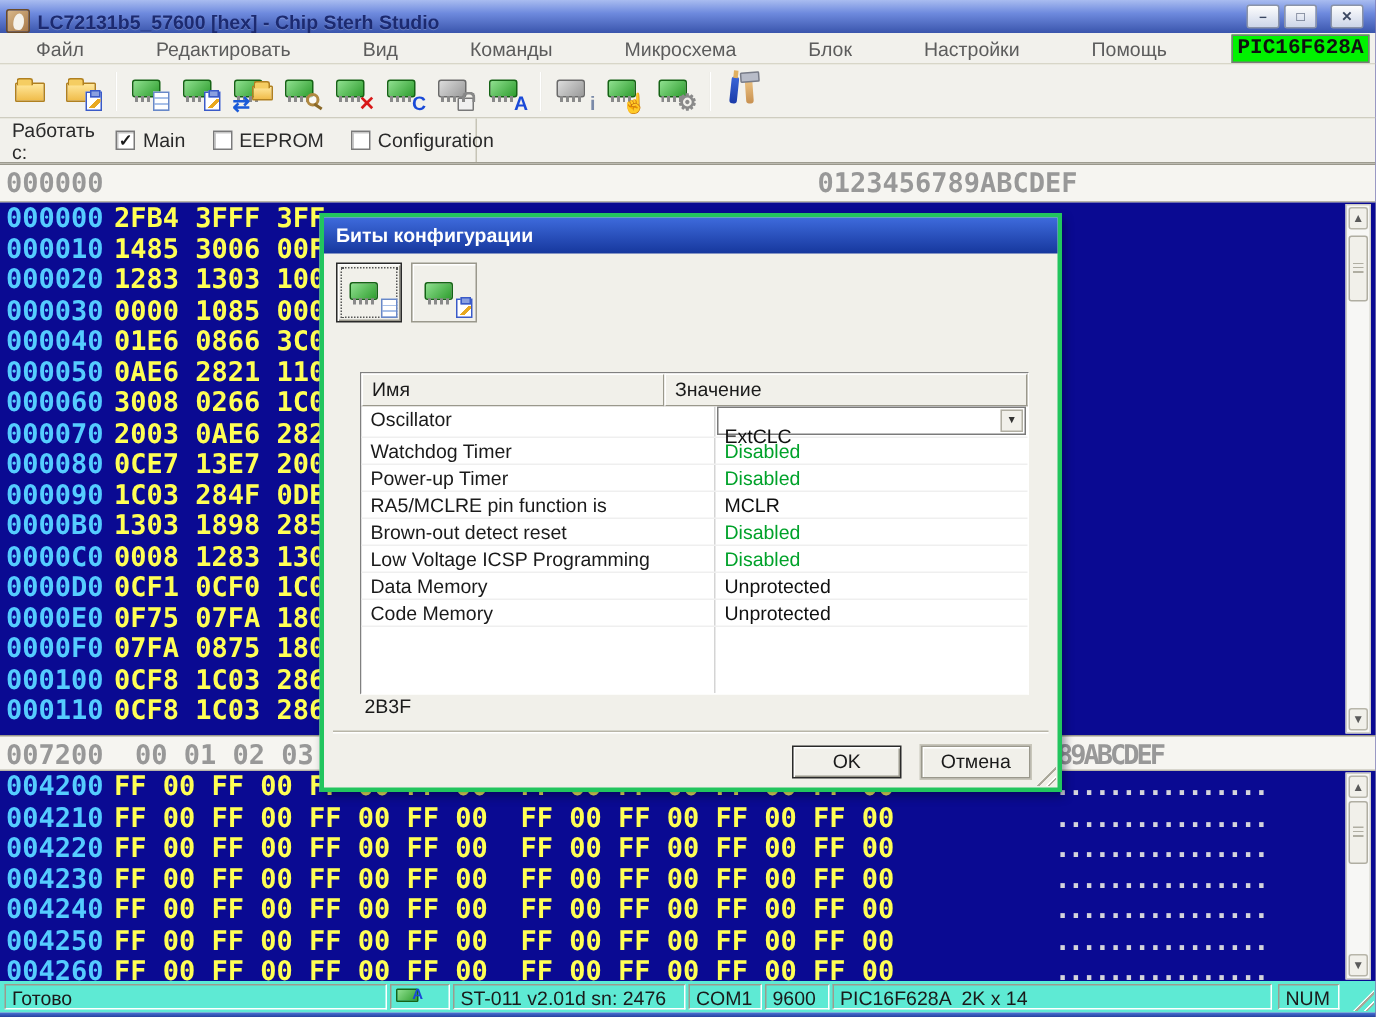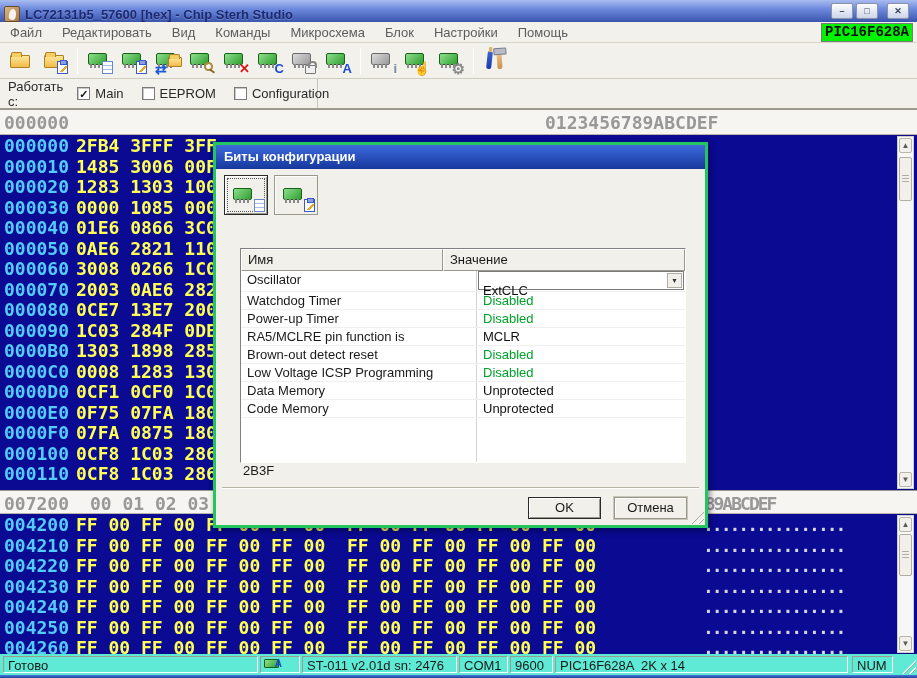--- a/index.html
+++ b/index.html
@@ -17,21 +17,21 @@
   .title-text { font-size:13px; font-weight:bold; color:#1c2a70; text-shadow:0 1px 0 rgba(255,255,255,.2); }
   .winbtns { position:absolute; right:8px; top:3px; display:flex; gap:3px; }
   .winbtn { width:22px; height:16px; background:linear-gradient(#fdfdfd,#ccd5e8);
     border:1px solid #8a93a8; border-radius:2px; font-size:9px; font-weight:bold;
     color:#3a4660; text-align:center; line-height:14px; }
   .winbtn.close { margin-left:6px; }
 
   
   .menubar { position:absolute; left:0; top:22px; width:917px; height:21px;
     background:#f2f1ec; border-bottom:1px solid #d8d6c8; display:flex; align-items:center; }
-  .menu-item { font-size:13px; color:#5c5c5c; padding:0 10px; }
+  .menu-item { font-size:13px; color:#5c5c5c; padding:0 24px; }
   .chip-badge { position:absolute; right:4px; top:1px; background:#00f200; border:1px solid #7a7a7a;
     font-family:"Liberation Mono",monospace; font-size:14px; font-weight:bold; color:#101010;
     padding:0 3px; line-height:17px; }
 
   
   .toolbar { position:absolute; left:0; top:43px; width:917px; height:36px;
     background:#f2f1ec; border-bottom:1px solid #cfcdc0; display:flex; align-items:center; padding-left:4px; }
   .tbtn { width:30px; height:30px; position:relative; margin:0 2px; }
   .tsep { width:1px; height:26px; background:#c6c4b6; border-right:1px solid #fff; margin:0 5px; }
   .chip { position:absolute; left:3px; top:7px; width:19px; height:12px; border-radius:2px;

